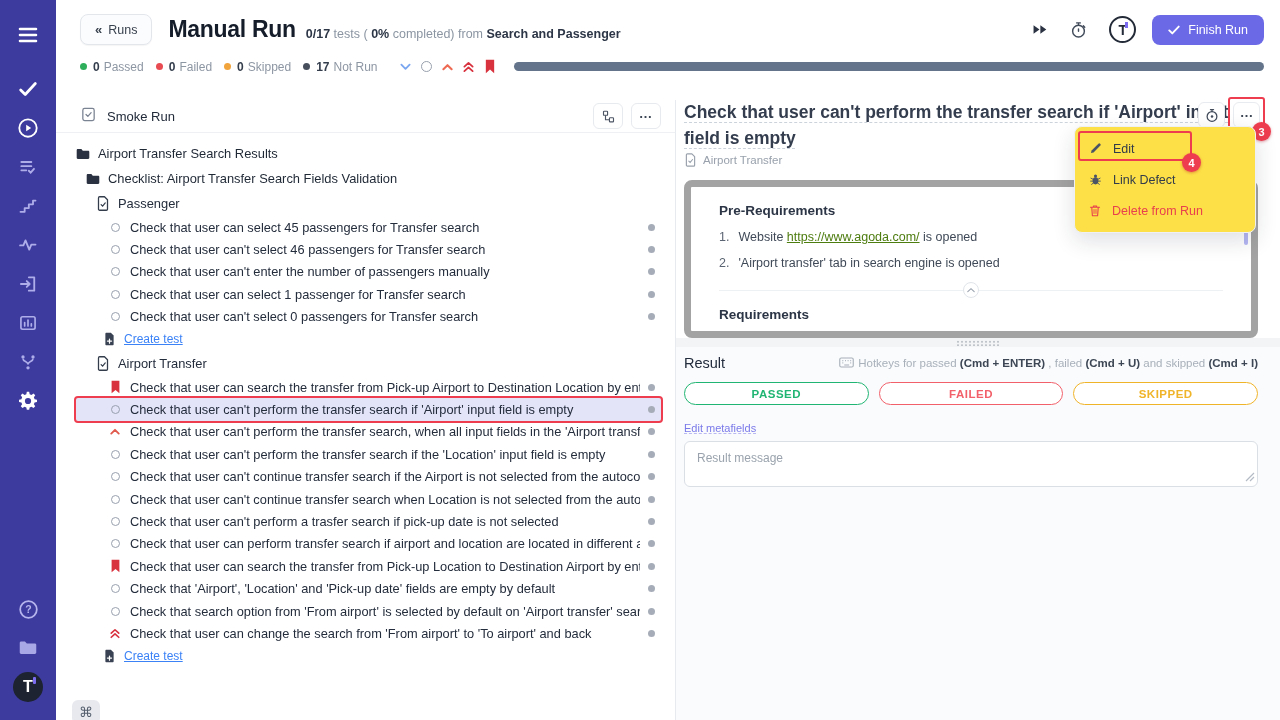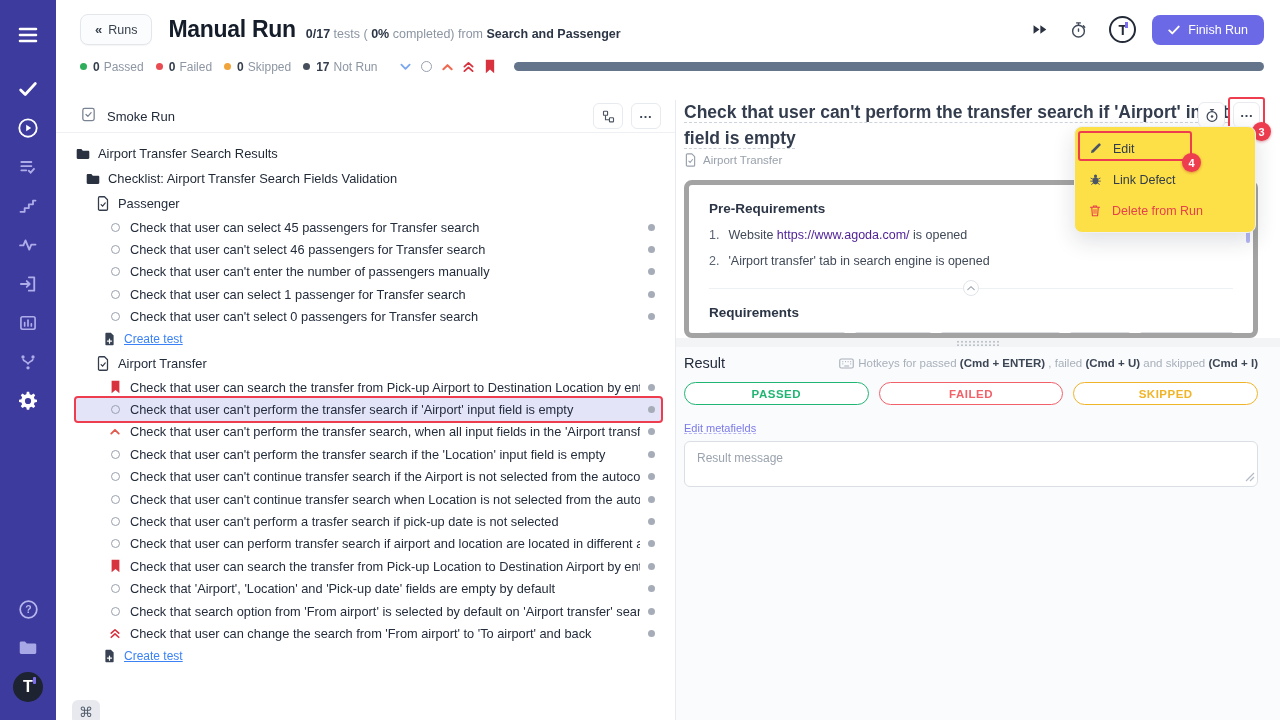--- a/index.html
+++ b/index.html
@@ -56,36 +56,36 @@
 .cmd-badge{position:absolute;left:16px;bottom:-4px;width:28px;height:24px;background:#e7e9ee;border-radius:6px;display:flex;align-items:center;justify-content:center;font-size:14px;color:#555f6e}
 
 .detail{flex:1;position:relative;background:#fff}
 .d-title{position:absolute;left:8px;top:0;width:545px;font-size:17.5px;font-weight:bold;line-height:25.5px;color:#333d4e;text-decoration:underline dashed #cdd3db 1px;text-underline-offset:4px;cursor:text}
 .d-actions{position:absolute;top:2px;right:20px;display:flex;gap:8px}
 .iconbtn{width:27px;height:26px;border:1px solid #e8ebef;border-radius:6px;background:#fff;display:flex;align-items:center;justify-content:center;cursor:pointer;color:#3c4654;font-weight:bold;font-size:13px}
 .morewrap{position:relative}
 .ann-rect{position:absolute;border:2.5px solid #ee3d4e;border-radius:3px;pointer-events:none}
 .ann-badge{position:absolute;width:19px;height:19px;border-radius:50%;background:#ee3d4e;color:#fff;font-size:11px;font-weight:bold;display:flex;align-items:center;justify-content:center;box-shadow:0 1px 3px rgba(180,20,40,.4)}
 .d-suite{position:absolute;left:9px;top:53px;display:flex;align-items:center;gap:7px;font-size:11.5px;color:#99a1ac}
-.d-card{position:absolute;left:8px;right:22px;top:80px;height:158px;border:5px solid #a3a3a3;border-radius:8px;background:#fff;overflow:hidden;padding:16px 20px}
+.d-card{position:absolute;left:8px;right:22px;top:80px;height:158px;border:7px solid #a3a3a3;border-radius:8px;background:#fff;overflow:hidden;padding:16px 28px}
 .d-card h3{font-size:13.5px;color:#2b3545;font-weight:bold}
 .pr-item{display:flex;gap:9px;margin-top:12px;font-size:12.5px;color:#3f4957}
 .pr-item .num{color:#5a6472}
-.pr-item a{color:#4c1d95;}
+.pr-item a{color:#4d7c0f;text-decoration:underline}
 .card-div{position:relative;height:1px;background:#eef1f4;margin:20px 0 16px}
 .card-div .cir{position:absolute;left:50%;top:-8px;margin-left:-8px;width:16px;height:16px;border:1px solid #e1e5ea;border-radius:50%;background:#fff;display:flex;align-items:center;justify-content:center}
 .smudge{margin-top:12px;height:5px;overflow:hidden;display:flex;gap:10px}
 .smudge i{height:4px;background:#d9dde2;border-radius:2px;display:block}
 .card-thumb{position:absolute;right:3px;top:0;width:4px;height:58px;background:#b4b7f3;border-radius:2px}
 .split{position:absolute;left:0;right:0;top:238px;height:9px;background:#f3f4f6;display:flex;align-items:center;justify-content:center}
 .split .dots{width:44px;height:6px;background-image:radial-gradient(#c0c5cc 1px,transparent 1.1px);background-size:4px 3.5px}
 .result-area{position:absolute;left:0;right:0;top:247px;bottom:0;background:#fafbfc;padding:8px 22px 0 8px}
 .res-head{display:flex;align-items:center;justify-content:space-between}
 .res-head h2{font-size:14.5px;font-weight:normal;color:#212b3c}
-.hotkeys{display:flex;align-items:center;gap:4px;font-size:11.5px;color:#a8b0ba;white-space:nowrap}
+.hotkeys{display:flex;align-items:flex-start;gap:4px;font-size:11.5px;color:#a8b0ba;white-space:nowrap}
 .hotkeys b{color:#3c4654}
 .res-btns{display:flex;gap:10px;margin-top:11px}
 .rbtn{flex:1;height:23px;border-radius:13px;background:#fff;font-size:11.5px;font-weight:bold;letter-spacing:.5px;display:flex;align-items:center;justify-content:center;cursor:pointer}
 .rbtn.pass{border:1.5px solid #21b573;color:#21b573}
 .rbtn.fail{border:1.5px solid #f2606a;color:#f2606a}
 .rbtn.skip{border:1.5px solid #f0b429;color:#f0b429}
 .meta-link{margin-top:13px}
 .meta-link a{font-size:11px;color:#7a79ea;text-decoration:underline dashed #b9b8f2 1px;cursor:pointer}
 .msg-wrap{position:relative;margin-top:5px}
 .msg-wrap textarea{width:100%;height:46px;border:1px solid #dadfe5;border-radius:6px;resize:none;font-family:"Liberation Sans",sans-serif;font-size:12px;padding:9px 12px;color:#3f4957;outline:none}

